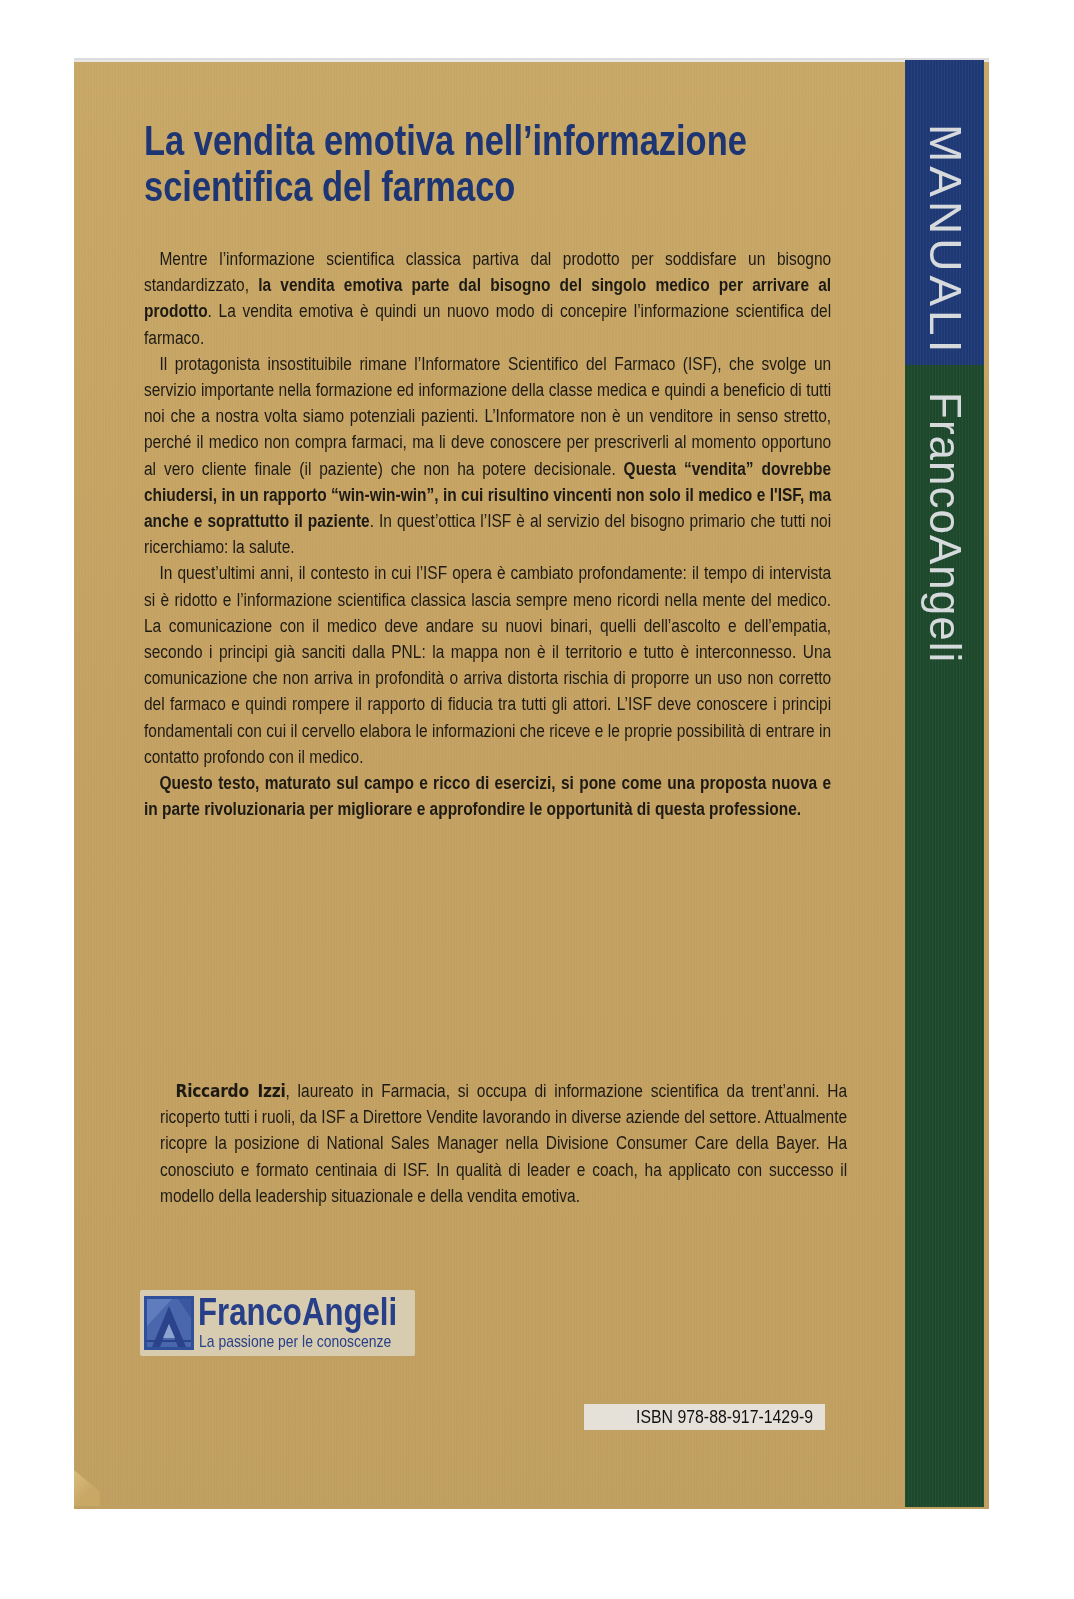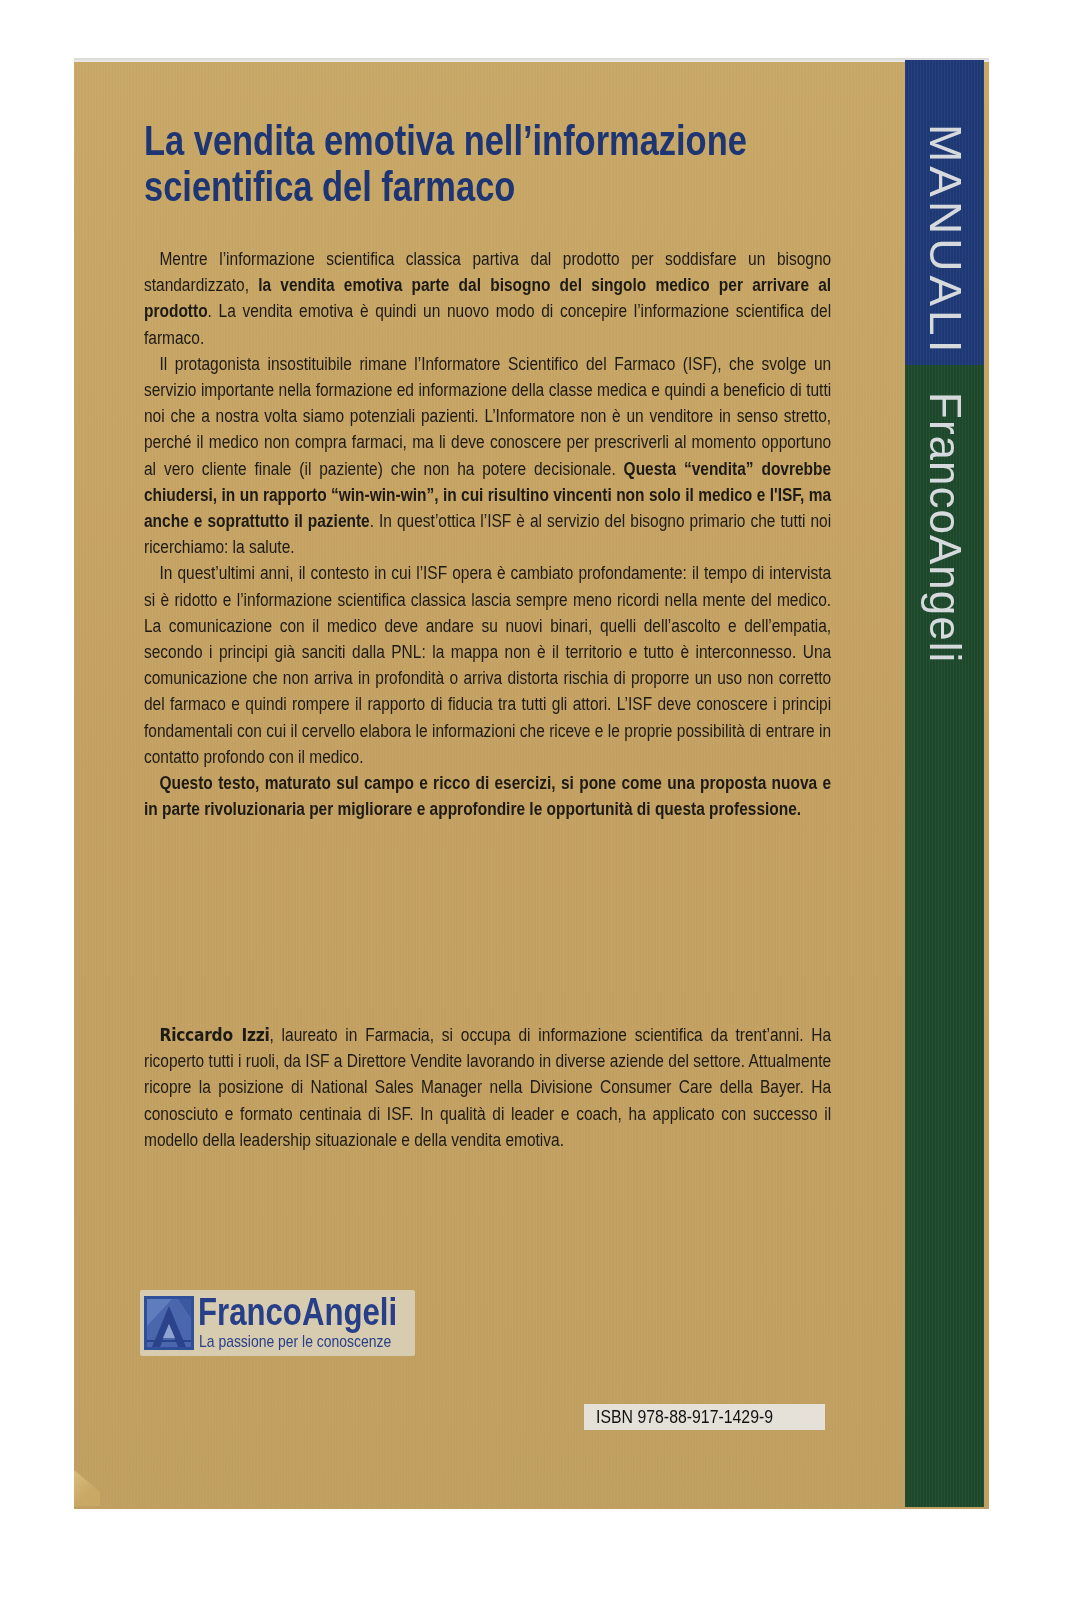--- a/index.html
+++ b/index.html
@@ -127,21 +127,22 @@
       margin: 0;
       text-indent: 18px;
     }
     .body-text b {
       font-weight: bold;
     }
     .desc {
       top: 246px;
     }
     .author {
-      top: 1022px;
+      top: 1078px;
+      margin-left: 16px;
     }
     .author-name {
       font-weight: bold;
       font-family: "DejaVu Sans", sans-serif;
       letter-spacing: -0.3px;
     }
     .logo-box {
       position: absolute;
       left: 140px;
       top: 1290px;
@@ -188,21 +189,21 @@
     }
     .isbn-box {
       position: absolute;
       left: 584px;
       top: 1404px;
       width: 241px;
       height: 26px;
       background: #e5e1d8;
       display: flex;
       align-items: center;
-      justify-content: flex-start;
+      justify-content: flex-end;
     }
     .isbn-text {
       color: #111;
       font-family: "Liberation Sans", sans-serif;
       font-size: 18px;
       transform: scaleX(0.88);
       white-space: nowrap;
     }
   </style>
 </head>

